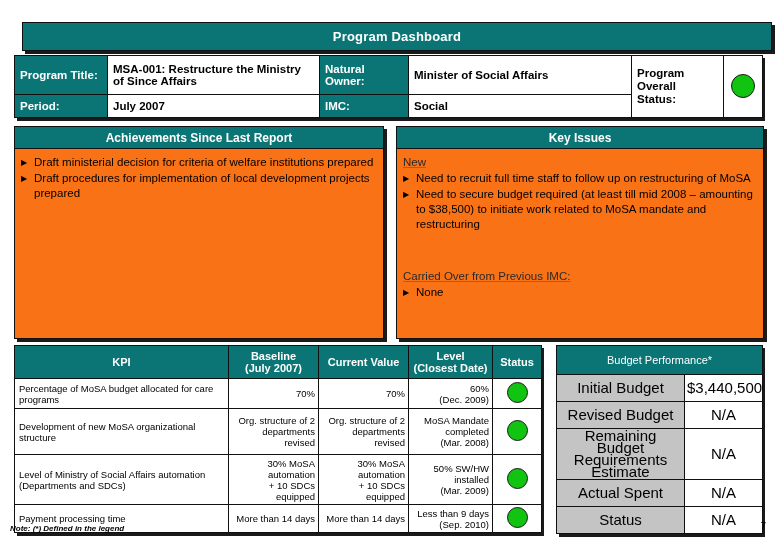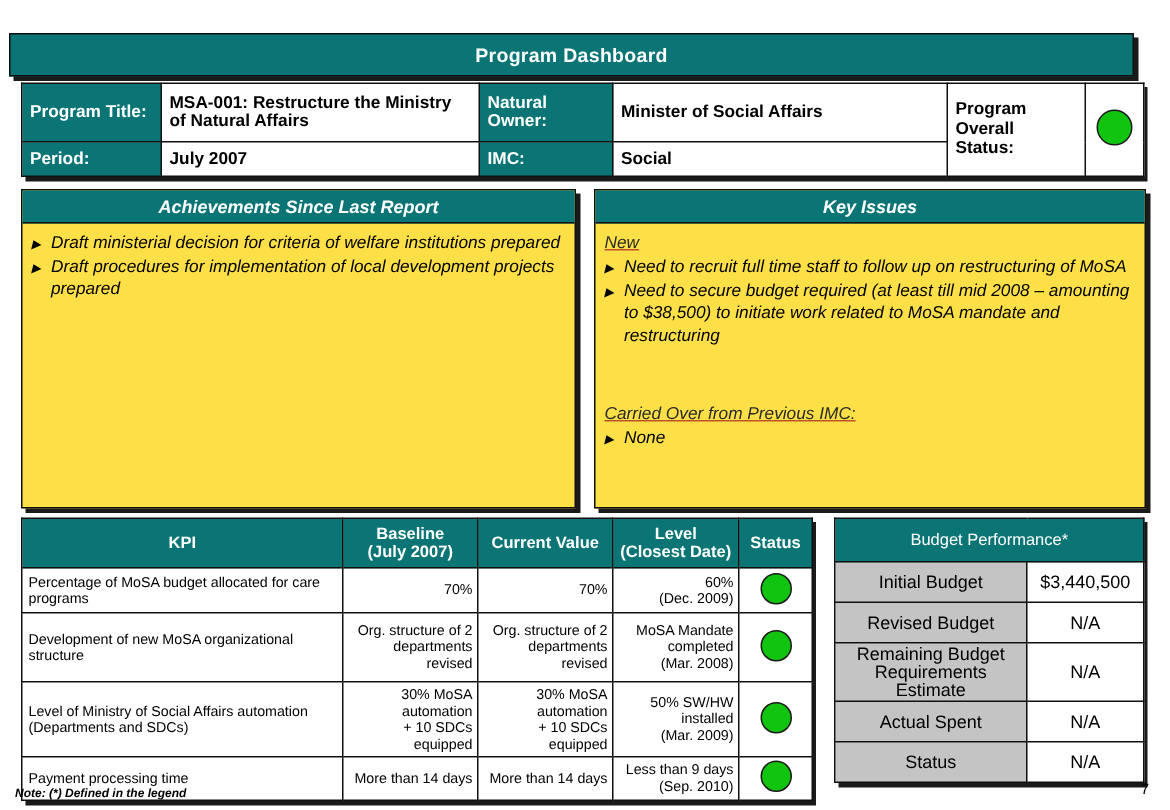--- a/index.html
+++ b/index.html
@@ -20,21 +20,21 @@
     position: absolute;
     left: 0; top: 0;
     width: 780px;
     height: 540px;
     background: #ffffff;
   }
 
   
   .title-bar {
     position: absolute;
-    left: 6px; top: 22px;
+    left: 22px; top: 22px;
     width: 748px; height: 27px;
     background: #0b7575;
     border: 1px solid #101010;
     box-shadow: 3px 3px 0 #1a1a1a;
     display: flex;
     align-items: center;
     justify-content: center;
   }
   .title-bar .t {
     color: #ffffff;
@@ -90,24 +90,23 @@
     width: 22px; height: 22px;
     border-radius: 50%;
     background: #10c410;
     border: 1px solid #1a1a1a;
   }
   .light.sm { width: 19px; height: 19px; }
 
   
   .panel {
     position: absolute;
-    background: #fde047;
+    background: #f97316;
     border: 1px solid #101010;
     box-shadow: 3px 3px 0 #1a1a1a;
-    font-style: italic;
   }
   .panel-ach { left: 14px; top: 126px; width: 368px; height: 211px; }
   .panel-key { left: 396px; top: 126px; width: 366px; height: 211px; }
 
   .panel-head {
     height: 21px;
     background: #0b7575;
     color: #ffffff;
     font-size: 12px;
     font-weight: bold;
@@ -202,21 +201,21 @@
     background: #0b7575;
     color: #ffffff;
     font-weight: normal;
     font-size: 11px;
     border: 1px solid #101010;
     height: 26px;
     text-align: center;
   }
   table.budget td {
     border: 1px solid #101010;
-    font-size: 12px;
+    font-size: 15px;
     color: #000000;
     text-align: center;
     height: 24px;
     line-height: 12px;
     padding: 1px 2px;
     margin-left: 36px;
   }
   table.budget td.k { background: #c4c4c4; }
   table.budget td.v { background: #ffffff; }
 
@@ -251,21 +250,21 @@
         <col style="width:93px">
           <col style="width:212px">
         <col style="width:89px">
           <col style="width:223px">
         <col style="width:92px">
           <col style="width:39px">
       </colgroup>
       <tbody>
           <tr>
         <td class="lbl">Program Title:</td>
-        <td class="val">MSA-001: Restructure the Ministry of Natural Affairs</td>
+        <td class="val">MSA-001: Restructure the Ministry of Since Affairs</td>
         <td class="lbl">Natural Owner:</td>
         <td class="val">Minister of Social Affairs</td>
         <td class="status-lbl" rowspan="2">Program Overall Status:</td>
         <td class="status-light" rowspan="2">
           <span class="light"></span>
         </td>
       </tr>
       <tr>
         <td class="lbl">Period:</td>
         <td class="val">July 2007</td>

